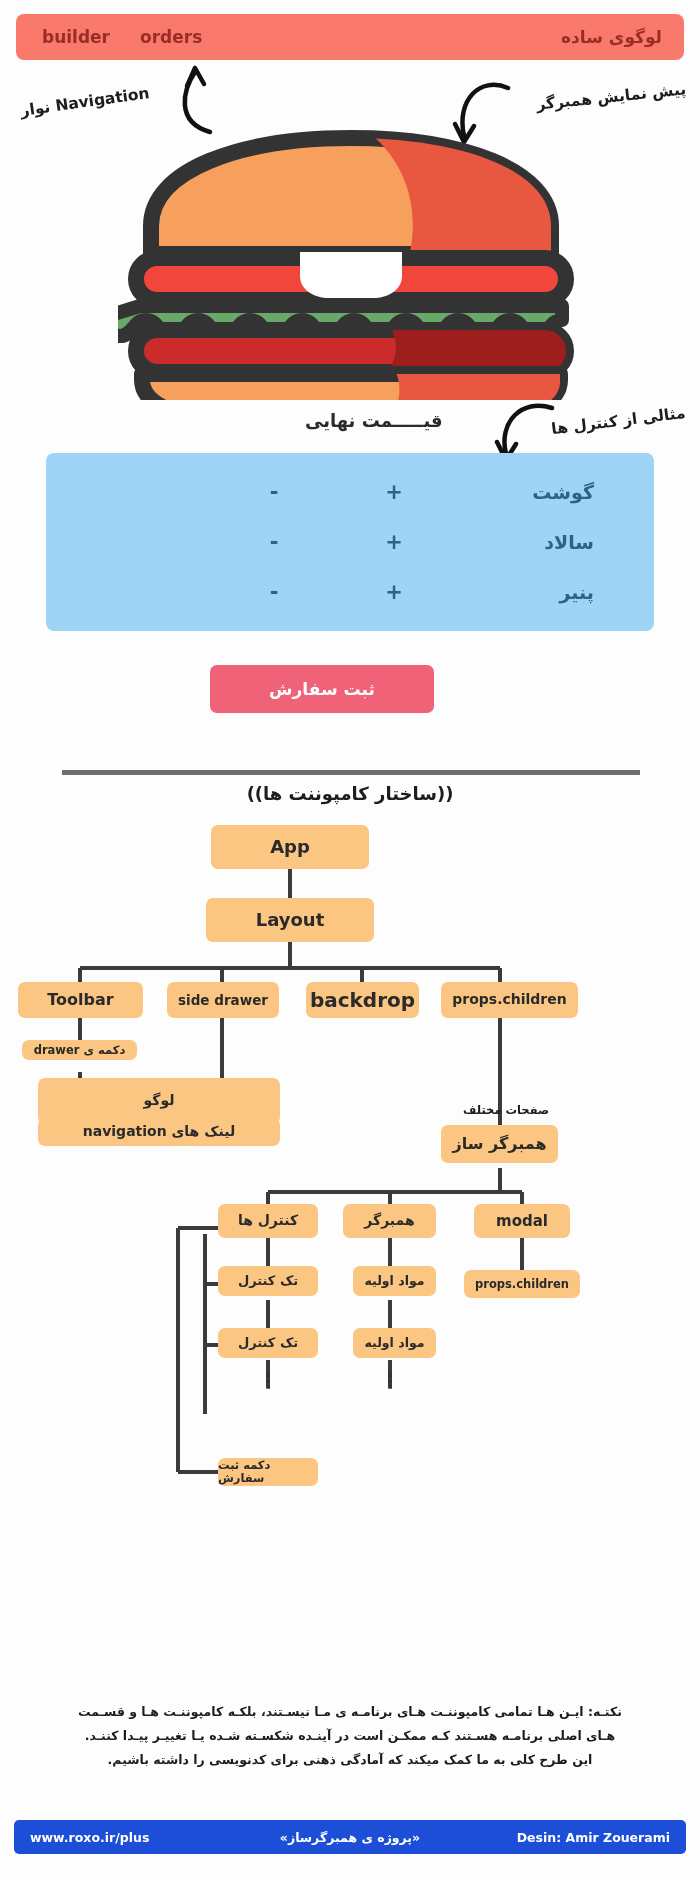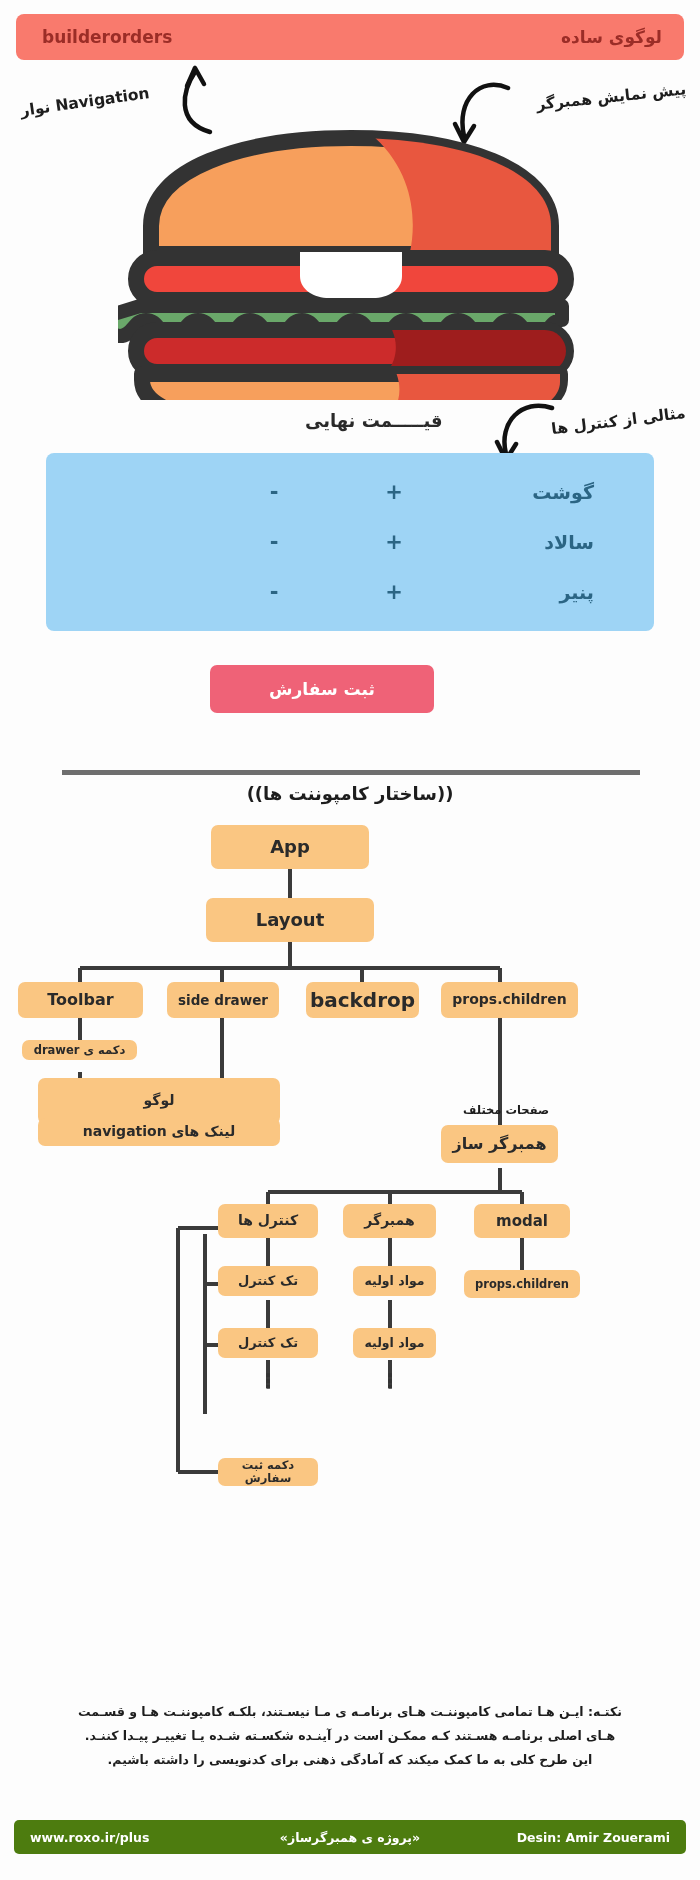--- a/index.html
+++ b/index.html
@@ -18,21 +18,21 @@
     width: 668px; height: 46px;
     background: #f97a6d;
     border-radius: 8px;
     display: flex; align-items: center;
     direction: rtl;
   }
   .nav-logo {
     color: #9b2d27; font-weight: bold; font-size: 17px;
     margin-right: 22px; letter-spacing: 0px;
   }
-  .nav-links { margin-left: 26px; margin-right: auto; display: flex; direction: ltr; }
+  .nav-links { margin-left: 26px; margin-right: auto; display: flex; gap: 30px; direction: ltr; }
   .nav-link { color: #9b2d27; font-weight: bold; font-size: 17px; }
 
   
   .anno { position: absolute; color: #1d1d1d; font-weight: bold; font-size: 15.5px; white-space: nowrap; }
   .anno-nav { left: 20px; top: 93px; transform: rotate(-8deg); }
   .anno-preview { right: 14px; top: 88px; transform: rotate(-6deg); }
   .anno-controls { right: 14px; top: 412px; transform: rotate(-7deg); }
   .anno-price { left: 305px; top: 410px; font-size: 18px; color: #2a2a2a; }
 
   .arrow { position: absolute; }
@@ -78,39 +78,39 @@
   .tree-title {
     position: absolute; left: 0; top: 775px; width: 700px;
     text-align: center; font-weight: bold; font-size: 18px; color: #1d1d1d;
     direction: rtl; top: 778px;
   }
   #tree-svg { position: absolute; left: 0; top: 800px; }
 
   .node {
     position: absolute; background: #fac682; border-radius: 7px;
     display: flex; align-items: center; justify-content: center;
-    color: #2a2a2a; font-weight: bold; text-align: center;
+    color: #2a2a2a; font-weight: bold; text-align: left;
     line-height: 1.1;
   }
   .node.rtl { direction: rtl; }
   .lbl { position: absolute; font-weight: bold; font-size: 11.5px; color: #1d1d1d; direction: rtl; white-space: nowrap; }
   .dots { position: absolute; color: #333; font-size: 20px; line-height: 6px; font-weight: bold; text-align: center; }
 
   
   .footnote {
     position: absolute; left: 60px; top: 1700px; width: 580px;
     direction: rtl; text-align: center;
     font-size: 12.5px; color: #1d1d1d; line-height: 1.9; font-weight: bold;
   }
 
   
   .footer {
     position: absolute; left: 14px; top: 1820px;
     width: 672px; height: 34px;
-    background: #4d7c0f; border-radius: 5px;
+    background: #1d4ed8; border-radius: 5px;
     display: flex; align-items: center; justify-content: space-between;
     padding: 0 16px; color: #ffffff; font-weight: bold; font-size: 12.5px;
   }
   .footer-center { position: absolute; left: 0; width: 672px; text-align: center; direction: rtl; }
   .footer-left, .footer-right { position: relative; z-index: 2; }
 </style>
 </head>
 <body>
 
 <div class="page">

